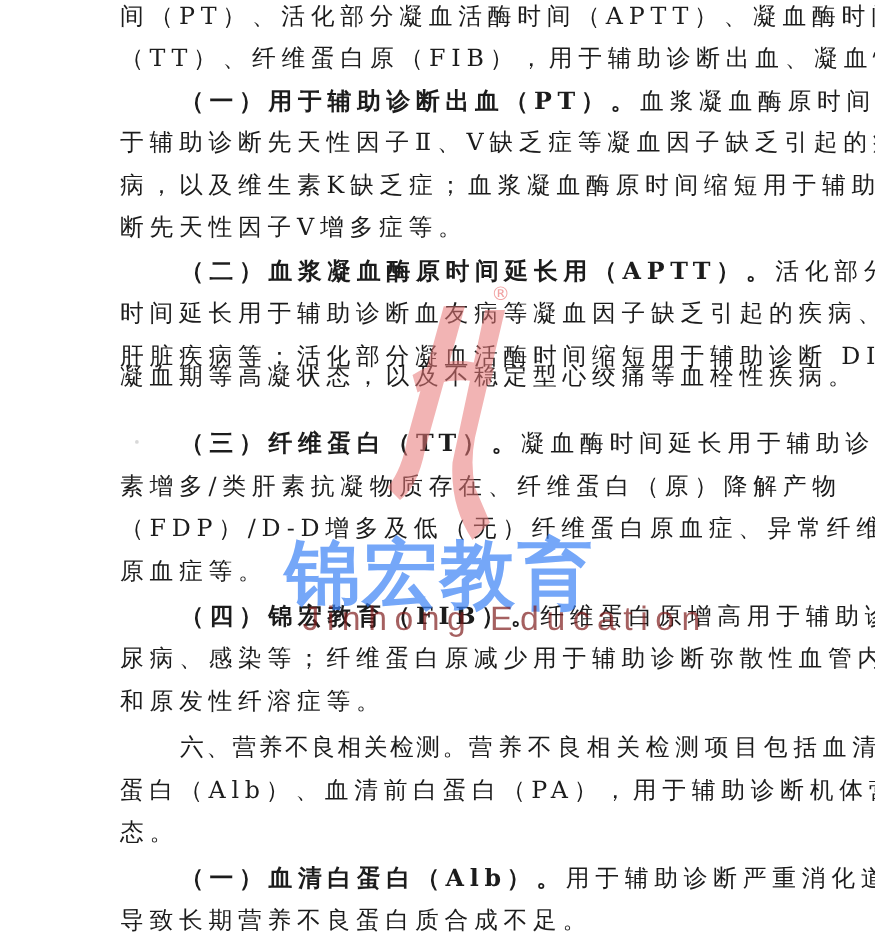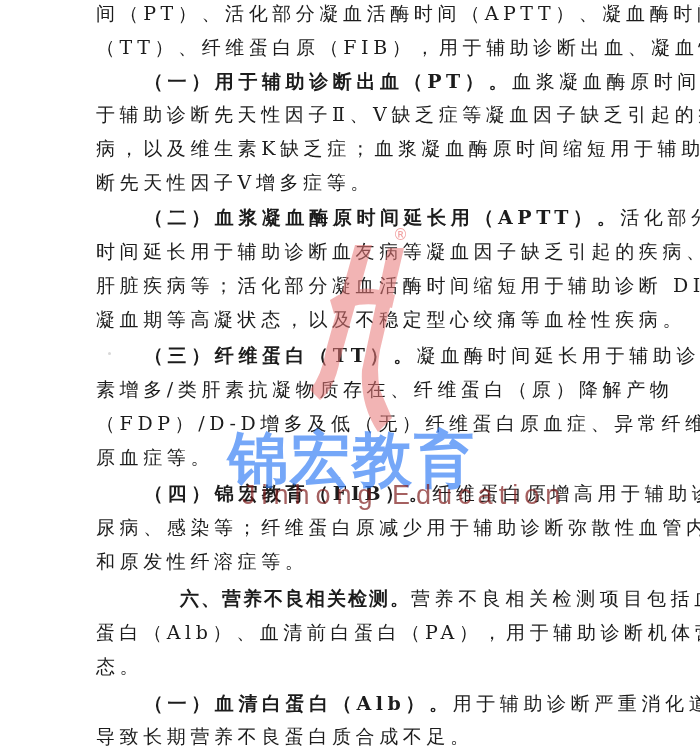--- a/index.html
+++ b/index.html
@@ -14,21 +14,21 @@
   }
   .line {
     position: absolute; left: 0; width: 518px;
     font-size: 19px; height: 26px; line-height: 26px;
     white-space: nowrap; letter-spacing: 4.6px;
     text-align: justify; text-align-last: justify;
   }
   .line.last { text-align-last: left; }
   .indent { padding-left: 48px; width: 470px; }
   .bold { font-weight: bold; }
-  .heading { font-family: "DejaVu Sans", "Liberation Sans", sans-serif; font-weight: bold; letter-spacing: 2px; margin-left: 36px; }
+  .heading { font-family: "DejaVu Sans", "Liberation Sans", sans-serif; font-weight: normal; letter-spacing: 2px; }
   .wm-logo {
     position: absolute; left: 300px; top: 240px; width: 110px; height: 200px;
     opacity: 0.55; pointer-events: none;
   }
   .wm-reg {
     position: absolute; left: 393px; top: 226px; font-size: 15px;
     color: #ee8c8c; font-family: "DejaVu Sans", sans-serif; opacity: 0.8;
   }
   .wm-cn {
     position: absolute; left: 228px; top: 420px; width: 250px;
@@ -52,21 +52,21 @@
   <div class="line" style="top:34px">（TT）、纤维蛋白原（FIB），用于辅助诊断出血、凝血性疾病。</div>
 
   <div class="line indent" style="top:68px"><span class="bold">（一）用于辅助诊断出血（PT）。</span><span>血浆凝血酶原时间延长用</span></div>
   <div class="line" style="top:101px">于辅助诊断先天性因子Ⅱ、Ⅴ缺乏症等凝血因子缺乏引起的疾</div>
   <div class="line" style="top:135px">病，以及维生素K缺乏症；血浆凝血酶原时间缩短用于辅助诊</div>
   <div class="line last" style="top:169px">断先天性因子Ⅴ增多症等。</div>
 
   <div class="line indent" style="top:204px"><span class="bold">（二）血浆凝血酶原时间延长用（APTT）。</span><span>活化部分凝血活酶</span></div>
   <div class="line" style="top:238px">时间延长用于辅助诊断血友病等凝血因子缺乏引起的疾病、严重</div>
   <div class="line" style="top:272px">肝脏疾病等；活化部分凝血活酶时间缩短用于辅助诊断 DIC 高</div>
-  <div class="line last" style="top:306px">凝血期等高凝状态，以及不稳定型心绞痛等血栓性疾病。</div>
+  <div class="line last" style="top:288px">凝血期等高凝状态，以及不稳定型心绞痛等血栓性疾病。</div>
 
   <div class="line indent" style="top:342px"><span class="bold">（三）纤维蛋白（TT）。</span><span>凝血酶时间延长用于辅助诊断肝</span></div>
   <div class="line" style="top:376px">素增多/类肝素抗凝物质存在、纤维蛋白（原）降解产物</div>
   <div class="line" style="top:410px">（FDP）/D-D增多及低（无）纤维蛋白原血症、异常纤维蛋白</div>
   <div class="line last" style="top:444px">原血症等。</div>
 
   <div class="line indent" style="top:480px"><span class="bold">（四）锦宏教育（FIB）。</span><span>纤维蛋白原增高用于辅助诊断糖</span></div>
   <div class="line" style="top:514px">尿病、感染等；纤维蛋白原减少用于辅助诊断弥散性血管内凝血</div>
   <div class="line last" style="top:548px">和原发性纤溶症等。</div>
 

